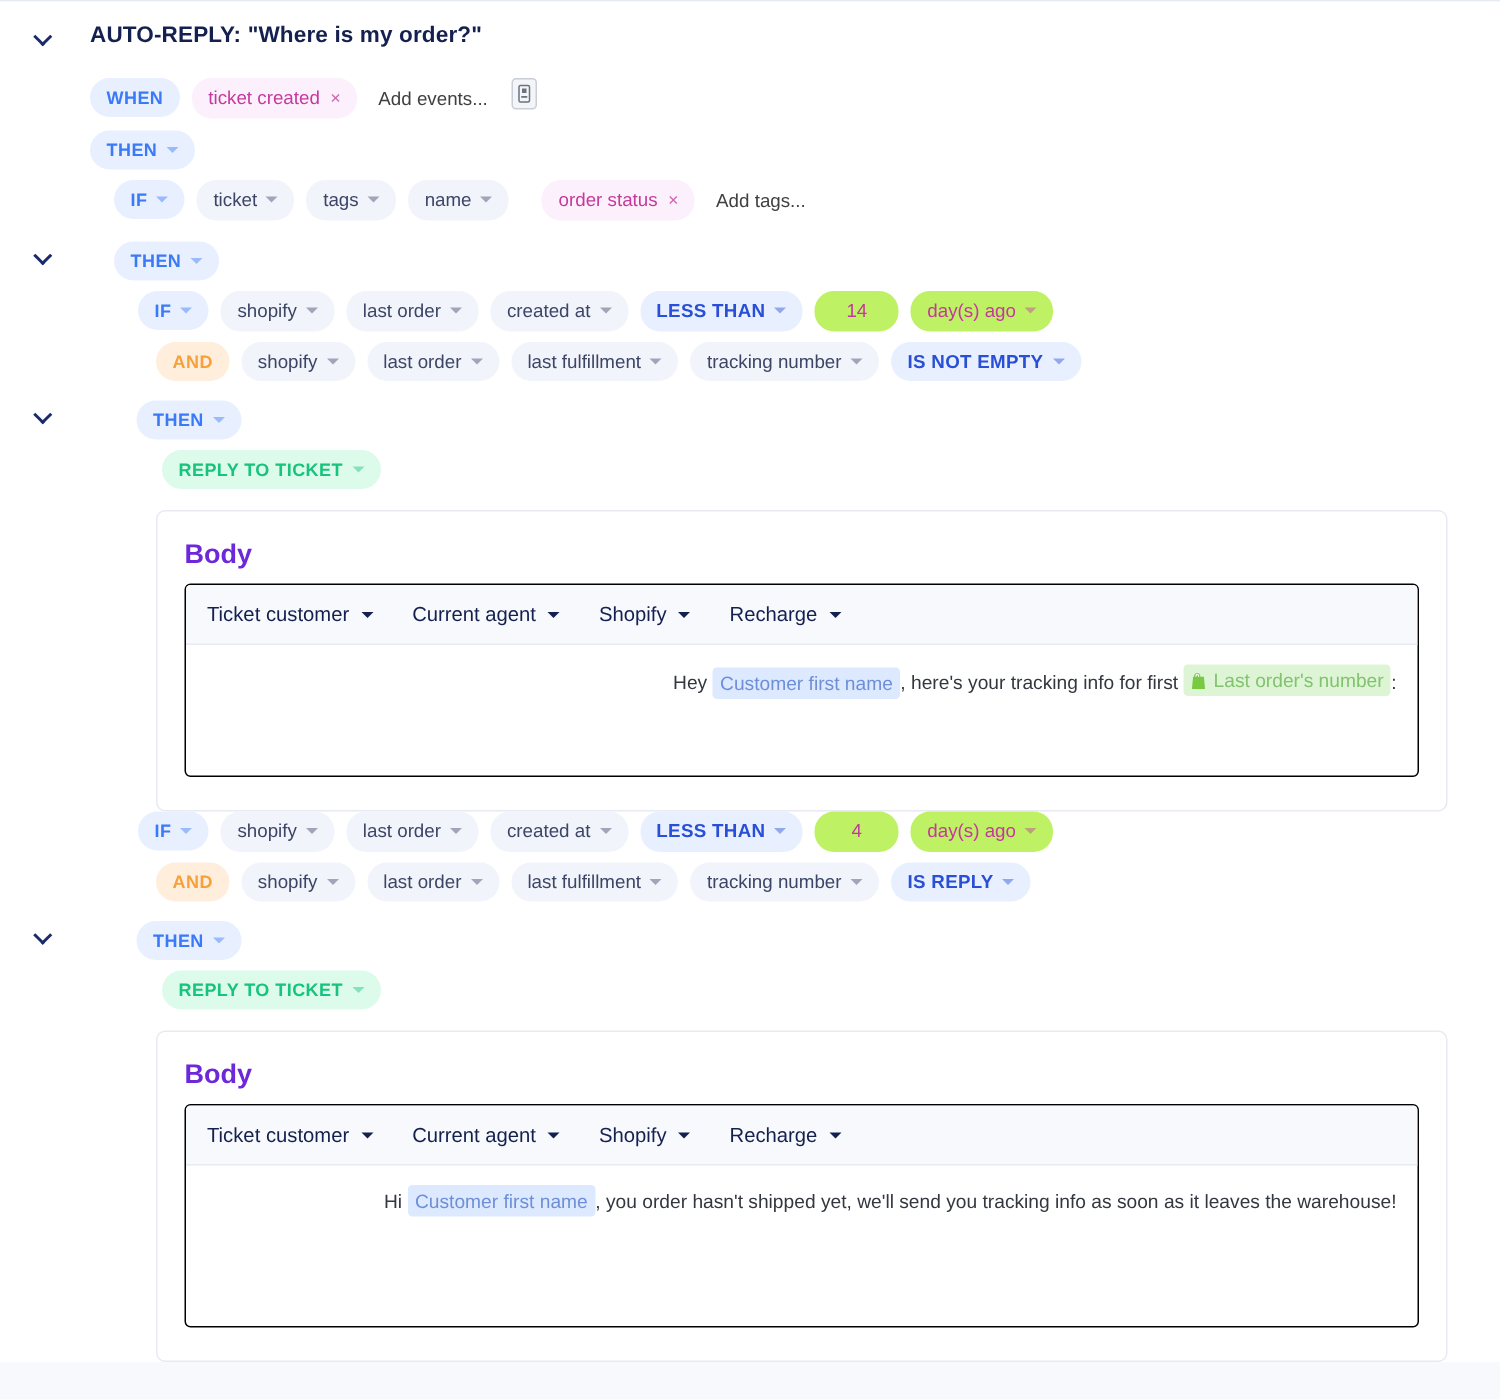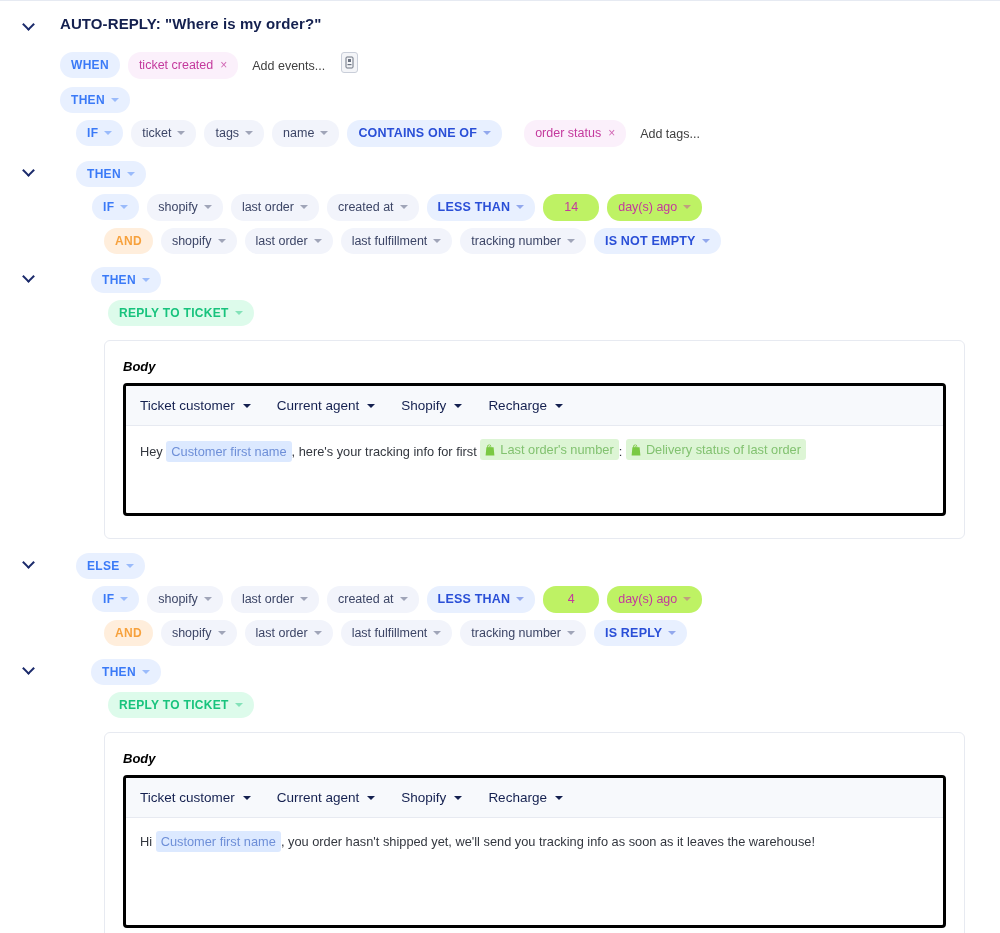--- a/index.html
+++ b/index.html
@@ -199,31 +199,31 @@
     margin-left: 104px;
     margin-right: 35px;
     margin-top: 7px;
     background: #ffffff;
     border: 1px solid #e7eaf1;
     border-radius: 6px;
     padding: 18px 18px 22px 18px;
     box-sizing: border-box;
   }
   .field-label {
-    font-size: 13px;
+    font-size: 18px;
     font-weight: bold;
-    color: #000000;
+    color: #6d28d9;
     margin-bottom: 9px;
-    font-style: italic;
   }
   .editor {
-    border: 3px solid #000000;
+    border: 1px solid #000000;
     border-radius: 4px;
     background: #fff;
     overflow: hidden;
+    text-align: right;
   }
   .editor-toolbar {
     background: #f7f9fc;
     border-bottom: 1px solid #e7eaf1;
     display: flex;
     align-items: center;
     padding: 12px 14px;
     gap: 26px;
   }
   .tb-item {
@@ -326,24 +326,20 @@
       <span class="pill pill-field">
         <span>ticket</span>
         <span class="dd"></span>
       </span>
       <span class="pill pill-field">
         <span>tags</span>
         <span class="dd"></span>
       </span>
       <span class="pill pill-field">
         <span>name</span>
-        <span class="dd"></span>
-      </span>
-      <span class="pill pill-op">
-        <span>CONTAINS ONE OF</span>
         <span class="dd"></span>
       </span>
       <span class="pill pill-tag" style="margin-left:14px;">
         <span>order status</span>
         <span class="xmark">×</span>
       </span>
       <span class="ghost-input">Add tags...</span>
     </div>
 
     <div class="row" style="margin-top:6px;">
@@ -457,42 +453,24 @@
         <div class="editor-body">
           <span>Hey</span>
           <span class="token token-blue">Customer first name</span><span class="sep">, here's your tracking info for first</span>
           <span class="token token-green">
             <svg class="shopify-bag" viewBox="0 0 11 12">
               <path d="M2 3.2 C2 1.6 2.9 0.6 4.2 0.6 C5.5 0.6 6.3 1.6 6.3 3.2 L8.6 3.2 L9.4 11.4 L0.6 11.4 L1.4 3.2 Z" fill="#7ac943"></path>
               <path d="M3.3 3.2 C3.3 2.1 3.7 1.5 4.2 1.5 C4.8 1.5 5.1 2.1 5.1 3.2" fill="none" stroke="#ffffff" stroke-width="0.8"></path>
             </svg>
             <span>Last order's number</span>
           </span><span class="sep">:</span>
-          <span class="token token-green">
-            <svg class="shopify-bag" viewBox="0 0 11 12">
-              <path d="M2 3.2 C2 1.6 2.9 0.6 4.2 0.6 C5.5 0.6 6.3 1.6 6.3 3.2 L8.6 3.2 L9.4 11.4 L0.6 11.4 L1.4 3.2 Z" fill="#7ac943"></path>
-              <path d="M3.3 3.2 C3.3 2.1 3.7 1.5 4.2 1.5 C4.8 1.5 5.1 2.1 5.1 3.2" fill="none" stroke="#ffffff" stroke-width="0.8"></path>
-            </svg>
-            <span>Delivery status of last order</span>
-          </span>
         </div>
       </div>
     </div>
 
-    <div class="row" style="margin-top:14px;">
-      <div class="caret-col">
-        <span class="caret"></span>
-      </div>
-      <div class="pill-row" style="margin-left:16px;">
-        <span class="pill pill-kw">
-          <span class="cap">ELSE</span>
-          <span class="dd"></span>
-        </span>
-      </div>
-    </div>
 
     <div class="pill-row indent-92">
       <span class="pill pill-kw">
         <span class="cap">IF</span>
         <span class="dd"></span>
       </span>
       <span class="pill pill-field">
         <span>shopify</span>
         <span class="dd"></span>
       </span>

